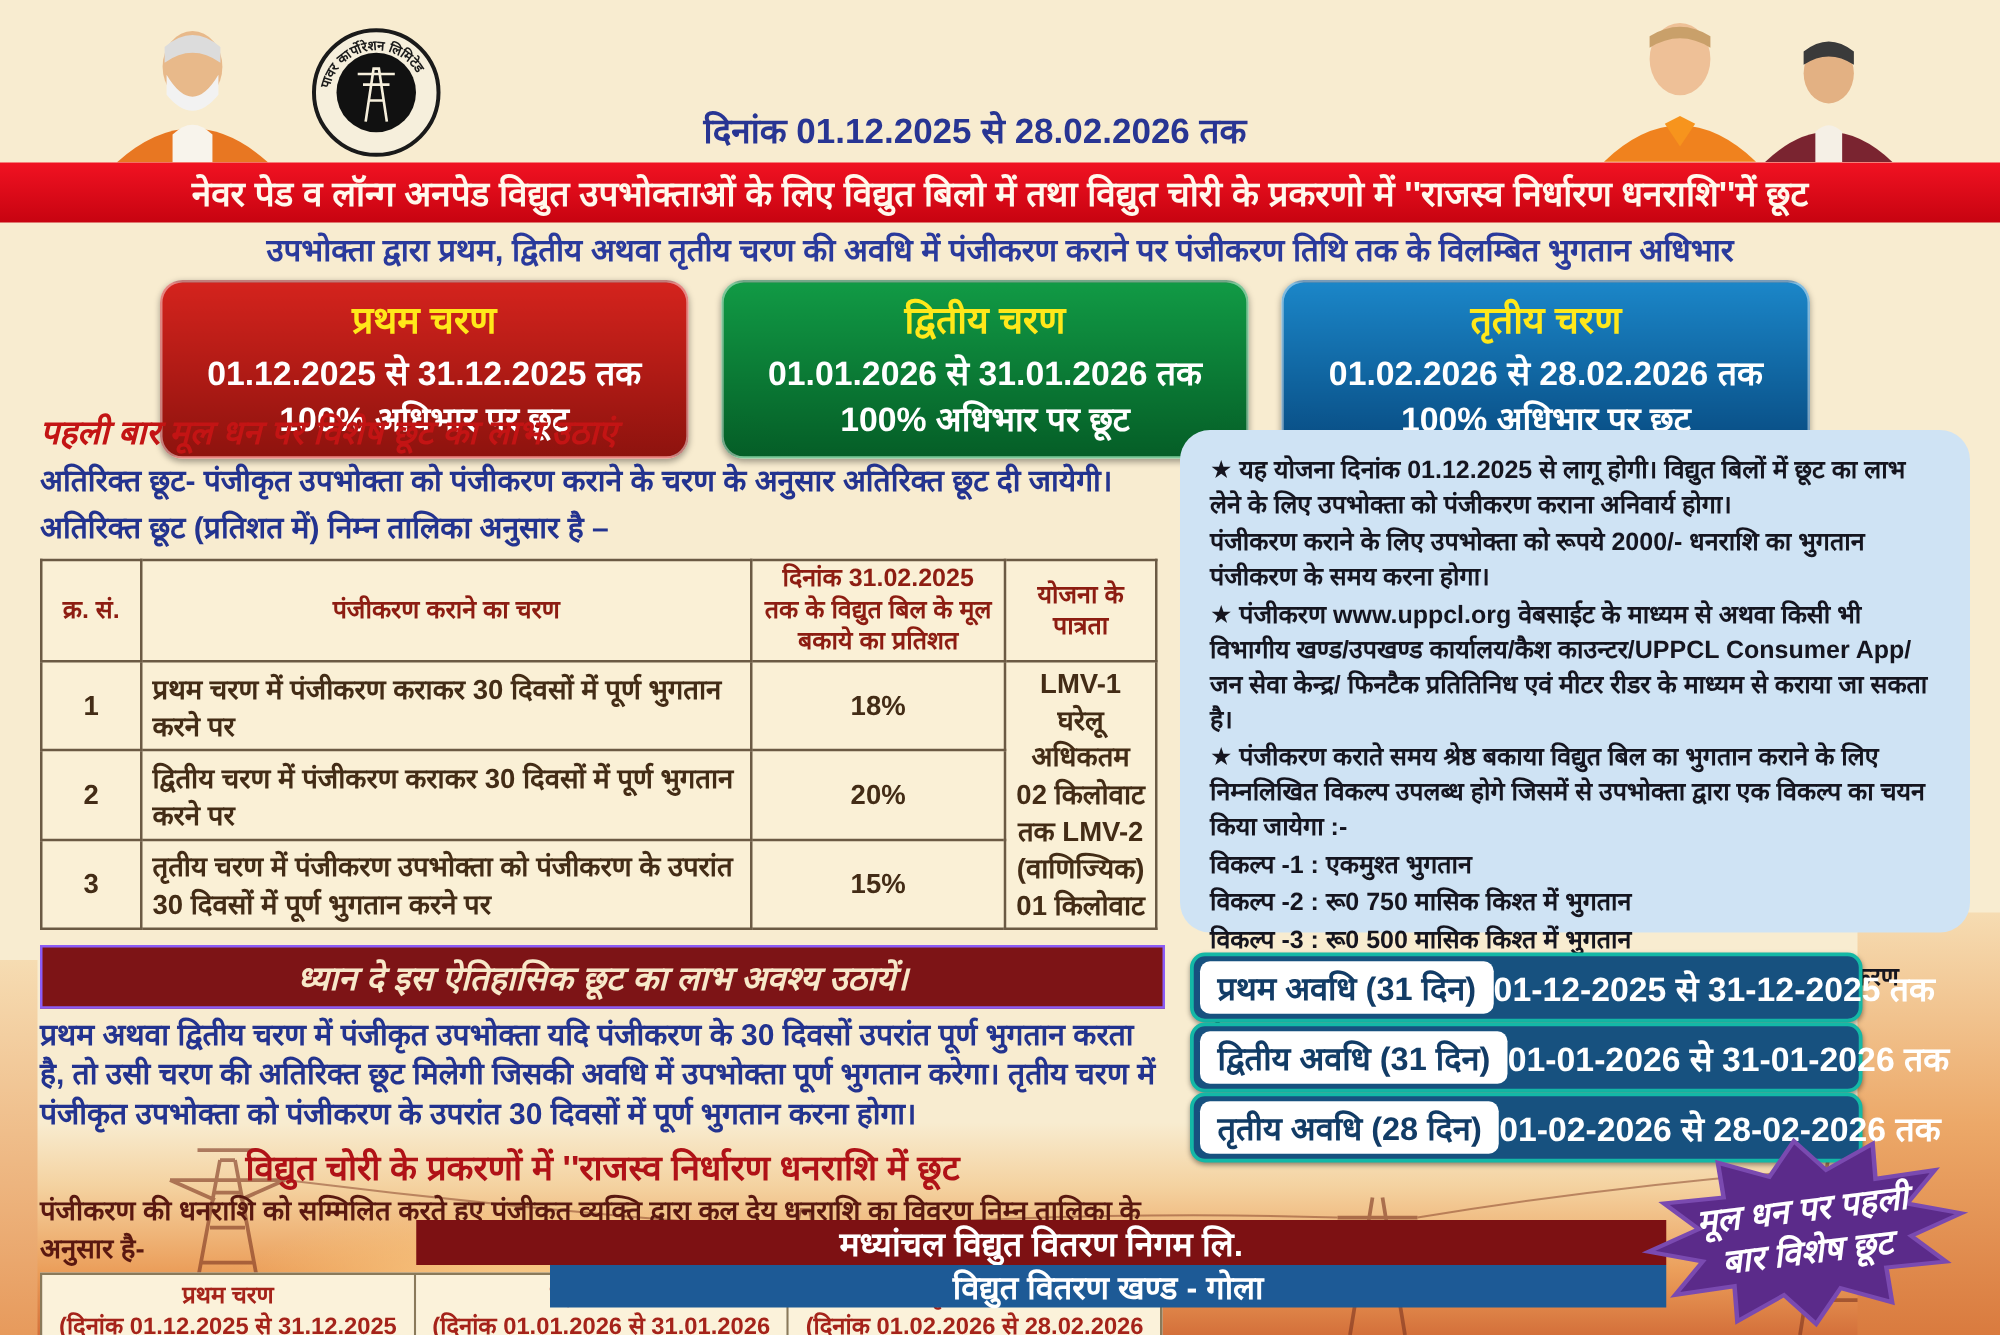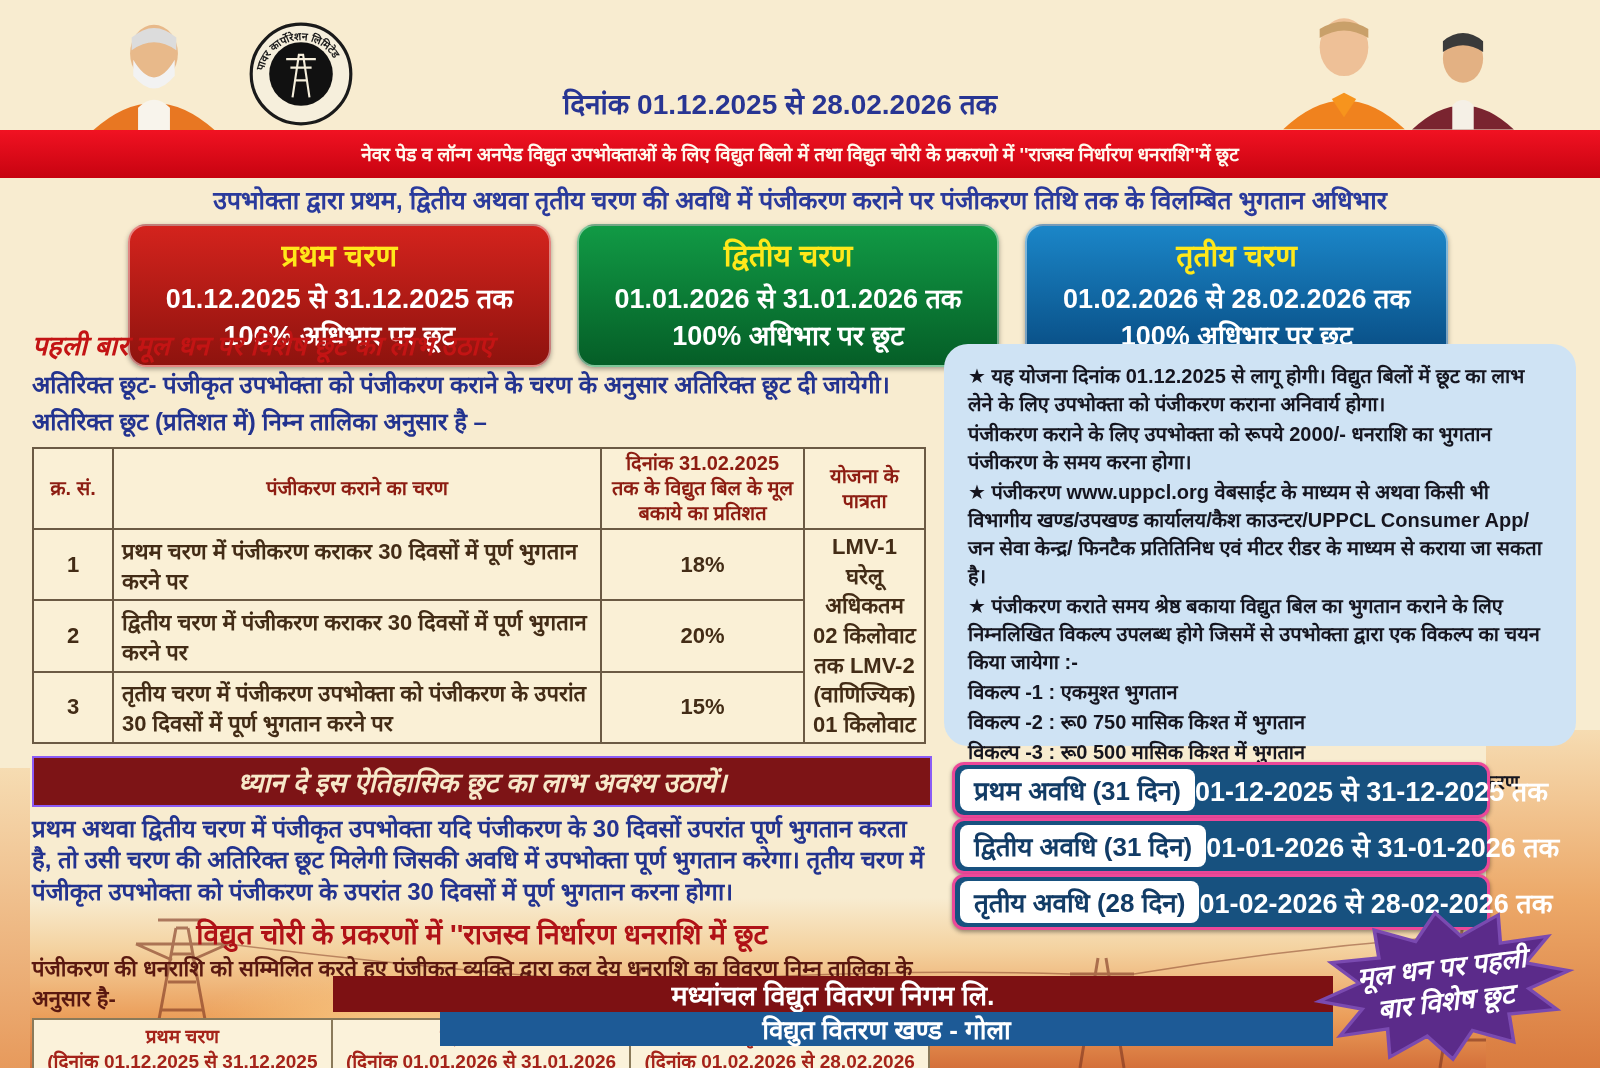--- a/index.html
+++ b/index.html
@@ -13,21 +13,21 @@
     font-size:55px;font-weight:bold;color:#b01217;letter-spacing:1px;}
   .hdr-sub{position:absolute;left:380px;top:84px;width:800px;text-align:center;
     font-size:28px;font-weight:bold;color:#283593;}
   .photo{position:absolute;}
   .photo svg{width:100%;height:100%;}
   .logo{position:absolute;left:248px;top:20px;width:106px;height:108px;}
   .logo svg{width:100%;height:100%;}
   
   .banner-red{position:absolute;left:0;top:130px;width:1600px;height:48px;
     background:linear-gradient(180deg,#f11222,#c70310);display:flex;align-items:center;justify-content:center;
-    color:#fff8ec;font-weight:bold;font-size:19px;white-space:nowrap;}
+    color:#fff8ec;font-weight:bold;font-size:28px;white-space:nowrap;}
   .banner-sub{position:absolute;left:0;top:182px;width:1600px;text-align:center;
     color:#2a3a9c;font-weight:bold;font-size:25px;}
   
   .phases{position:absolute;left:128px;top:224px;width:1320px;display:flex;gap:26px;}
   .phase{flex:1;border-radius:18px;padding:8px 10px 12px;text-align:center;
     border:2px solid rgba(255,255,255,.45);box-shadow:0 2px 5px rgba(0,0,0,.35);}
   .phase.p0{background:linear-gradient(180deg,#d4231d,#8e130e);}
   .phase.p1{background:linear-gradient(180deg,#119a45,#055e27);}
   .phase.p2{background:linear-gradient(180deg,#1b86c8,#07497f);}
   .phase .t{color:#ffe81a;font-size:30px;font-weight:bold;}
@@ -52,21 +52,21 @@
   .tcol{flex:1;border-right:2px solid #8a7a5a;display:flex;flex-direction:column;}
   .tcol:last-child{border-right:none;}
   .tcol .th{background:#fbf2da;border-bottom:2px solid #8a7a5a;text-align:center;
     color:#a5231a;font-weight:bold;font-size:19px;line-height:1.3;padding:5px 4px;min-height:72px;}
   
   .info{position:absolute;left:944px;top:344px;width:632px;height:402px;z-index:2;
     background:#cfe3f4;border-radius:24px;padding:18px 24px;box-sizing:border-box;
     color:#15151f;font-weight:bold;font-size:20px;line-height:1.4;}
   .info .ln{margin-bottom:2px;}
   .pill{position:absolute;left:952px;width:532px;height:50px;z-index:3;
-    background:#17517f;border:3px solid #ec4899;border-radius:12px;
+    background:#17517f;border:3px solid #14b8a6;border-radius:12px;
     display:flex;align-items:center;box-shadow:0 2px 4px rgba(0,0,0,.4);}
   .pill .lab{background:#ffffff;border-radius:8px;margin-left:5px;padding:3px 14px;
     color:#123c66;font-weight:bold;font-size:26px;white-space:nowrap;}
   .pill .dt{flex:1;text-align:center;color:#ffffff;font-weight:bold;font-size:27px;white-space:nowrap;}
   
   .foot1{position:absolute;left:333px;top:976px;width:1000px;height:36px;z-index:4;
     background:#7d1113;display:flex;align-items:center;justify-content:center;
     color:#ffffff;font-weight:bold;font-size:27px;}
   .foot2{position:absolute;left:440px;top:1012px;width:893px;height:34px;z-index:4;
     background:#1d5a96;display:flex;align-items:center;justify-content:center;

